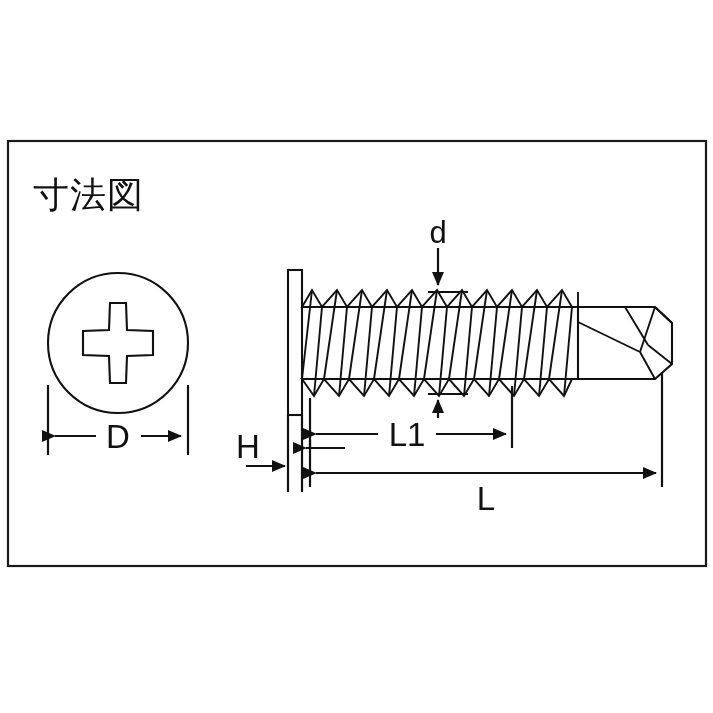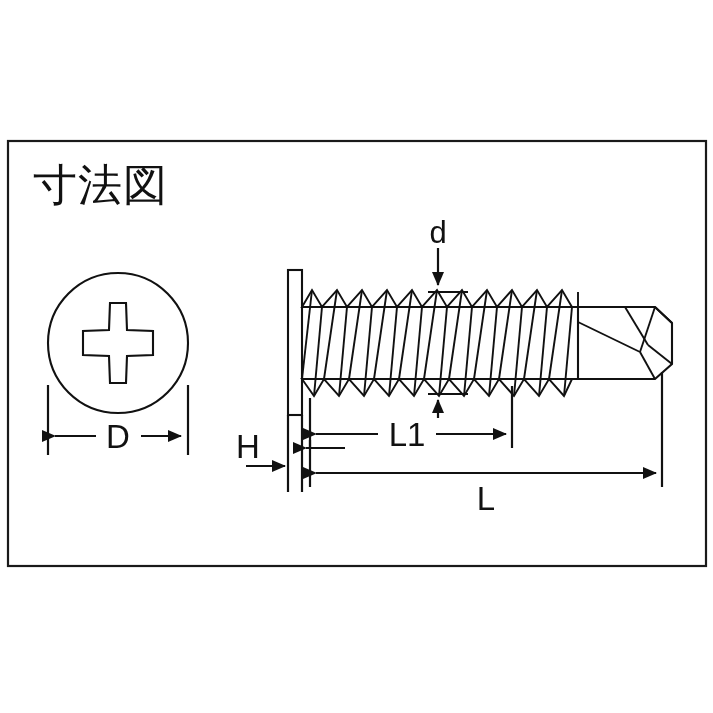--- a/index.html
+++ b/index.html
@@ -72,23 +72,23 @@
     font-weight: 400;
   }
   .dim-label-small {
     font-family: "Liberation Sans", sans-serif;
     font-size: 31px;
     fill: #111111;
   }
   .title-text {
     position: absolute;
     left: 33px;
-    top: 161px;
+    top: 175px;
     font-family: "DejaVu Sans", sans-serif;
-    font-size: 44px;
+    font-size: 36px;
     line-height: 1.1;
     color: #111111;
     letter-spacing: 1px;
     white-space: nowrap;
     user-select: none;
   }
 </style>
 </head>
 <body>
 

